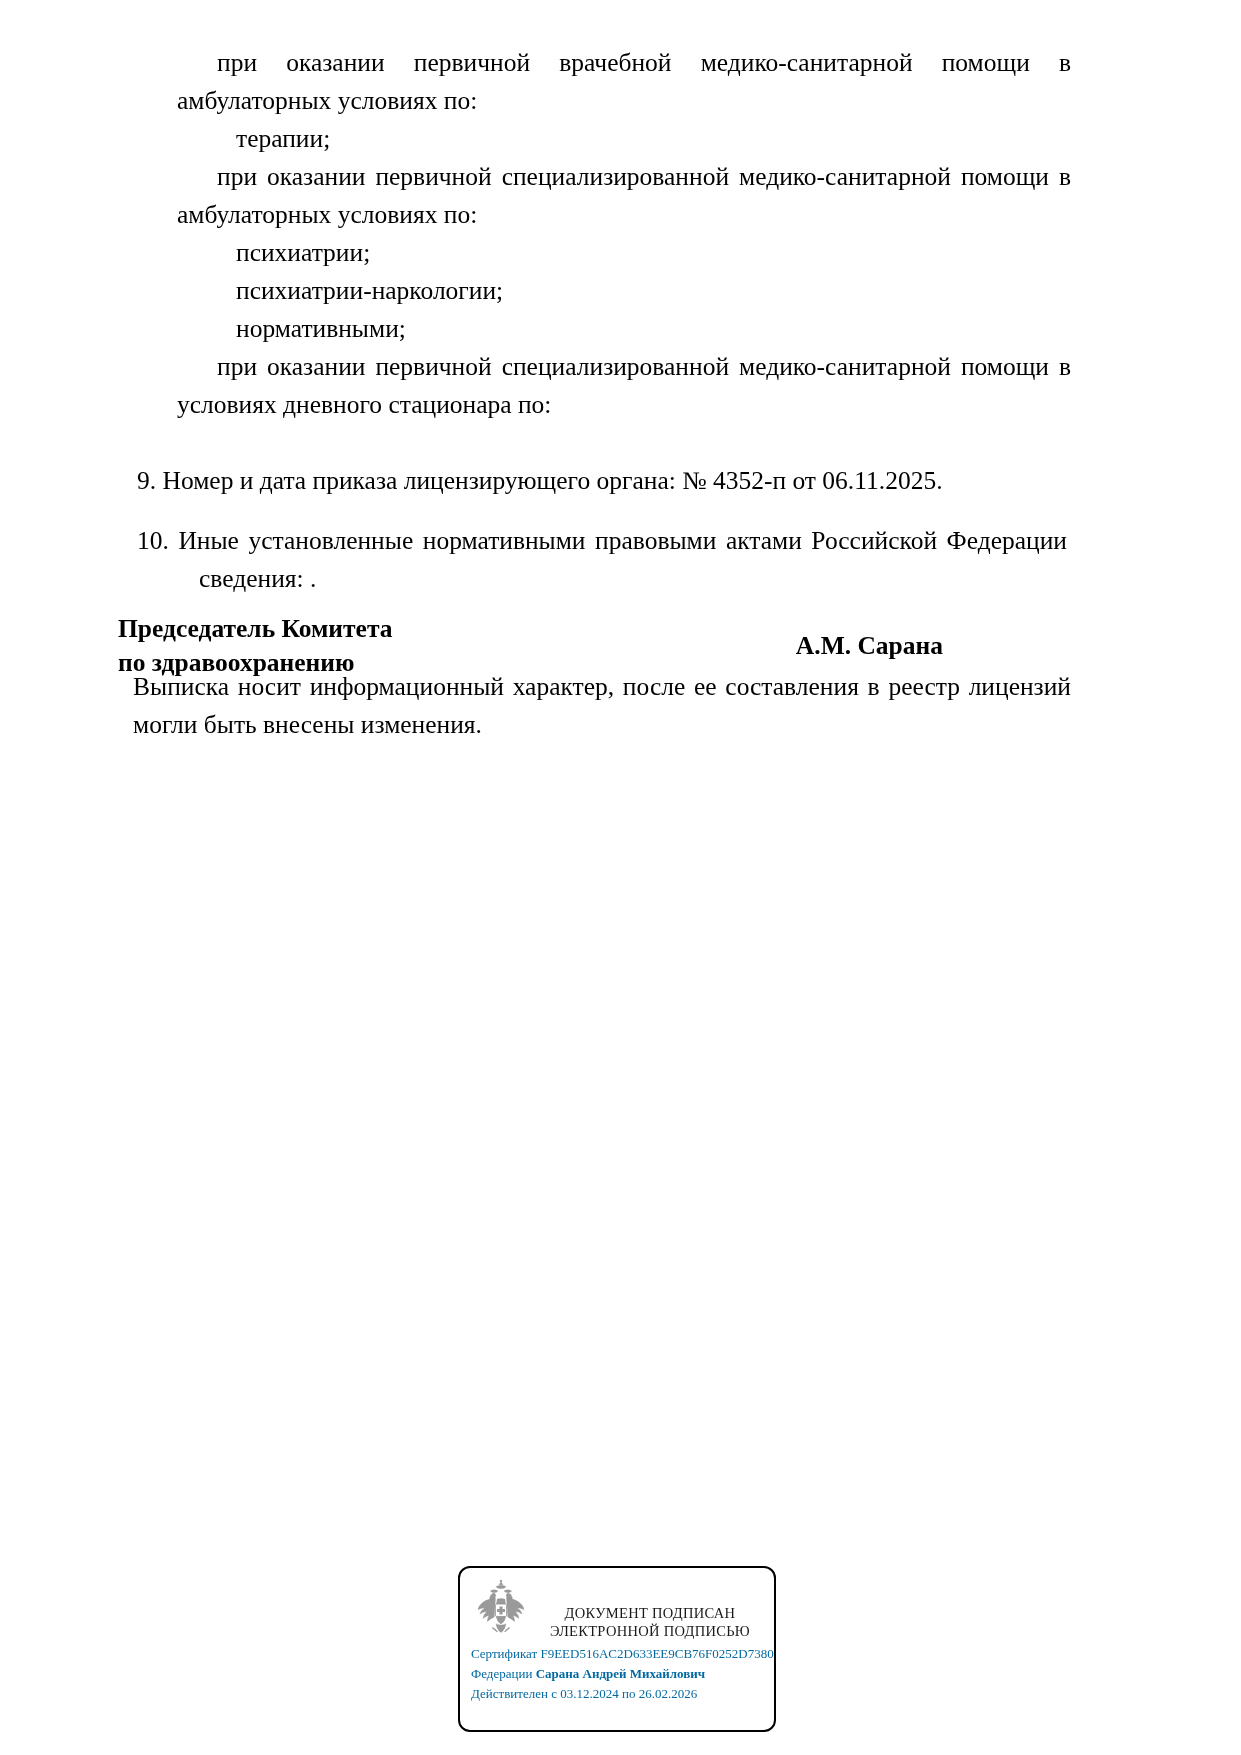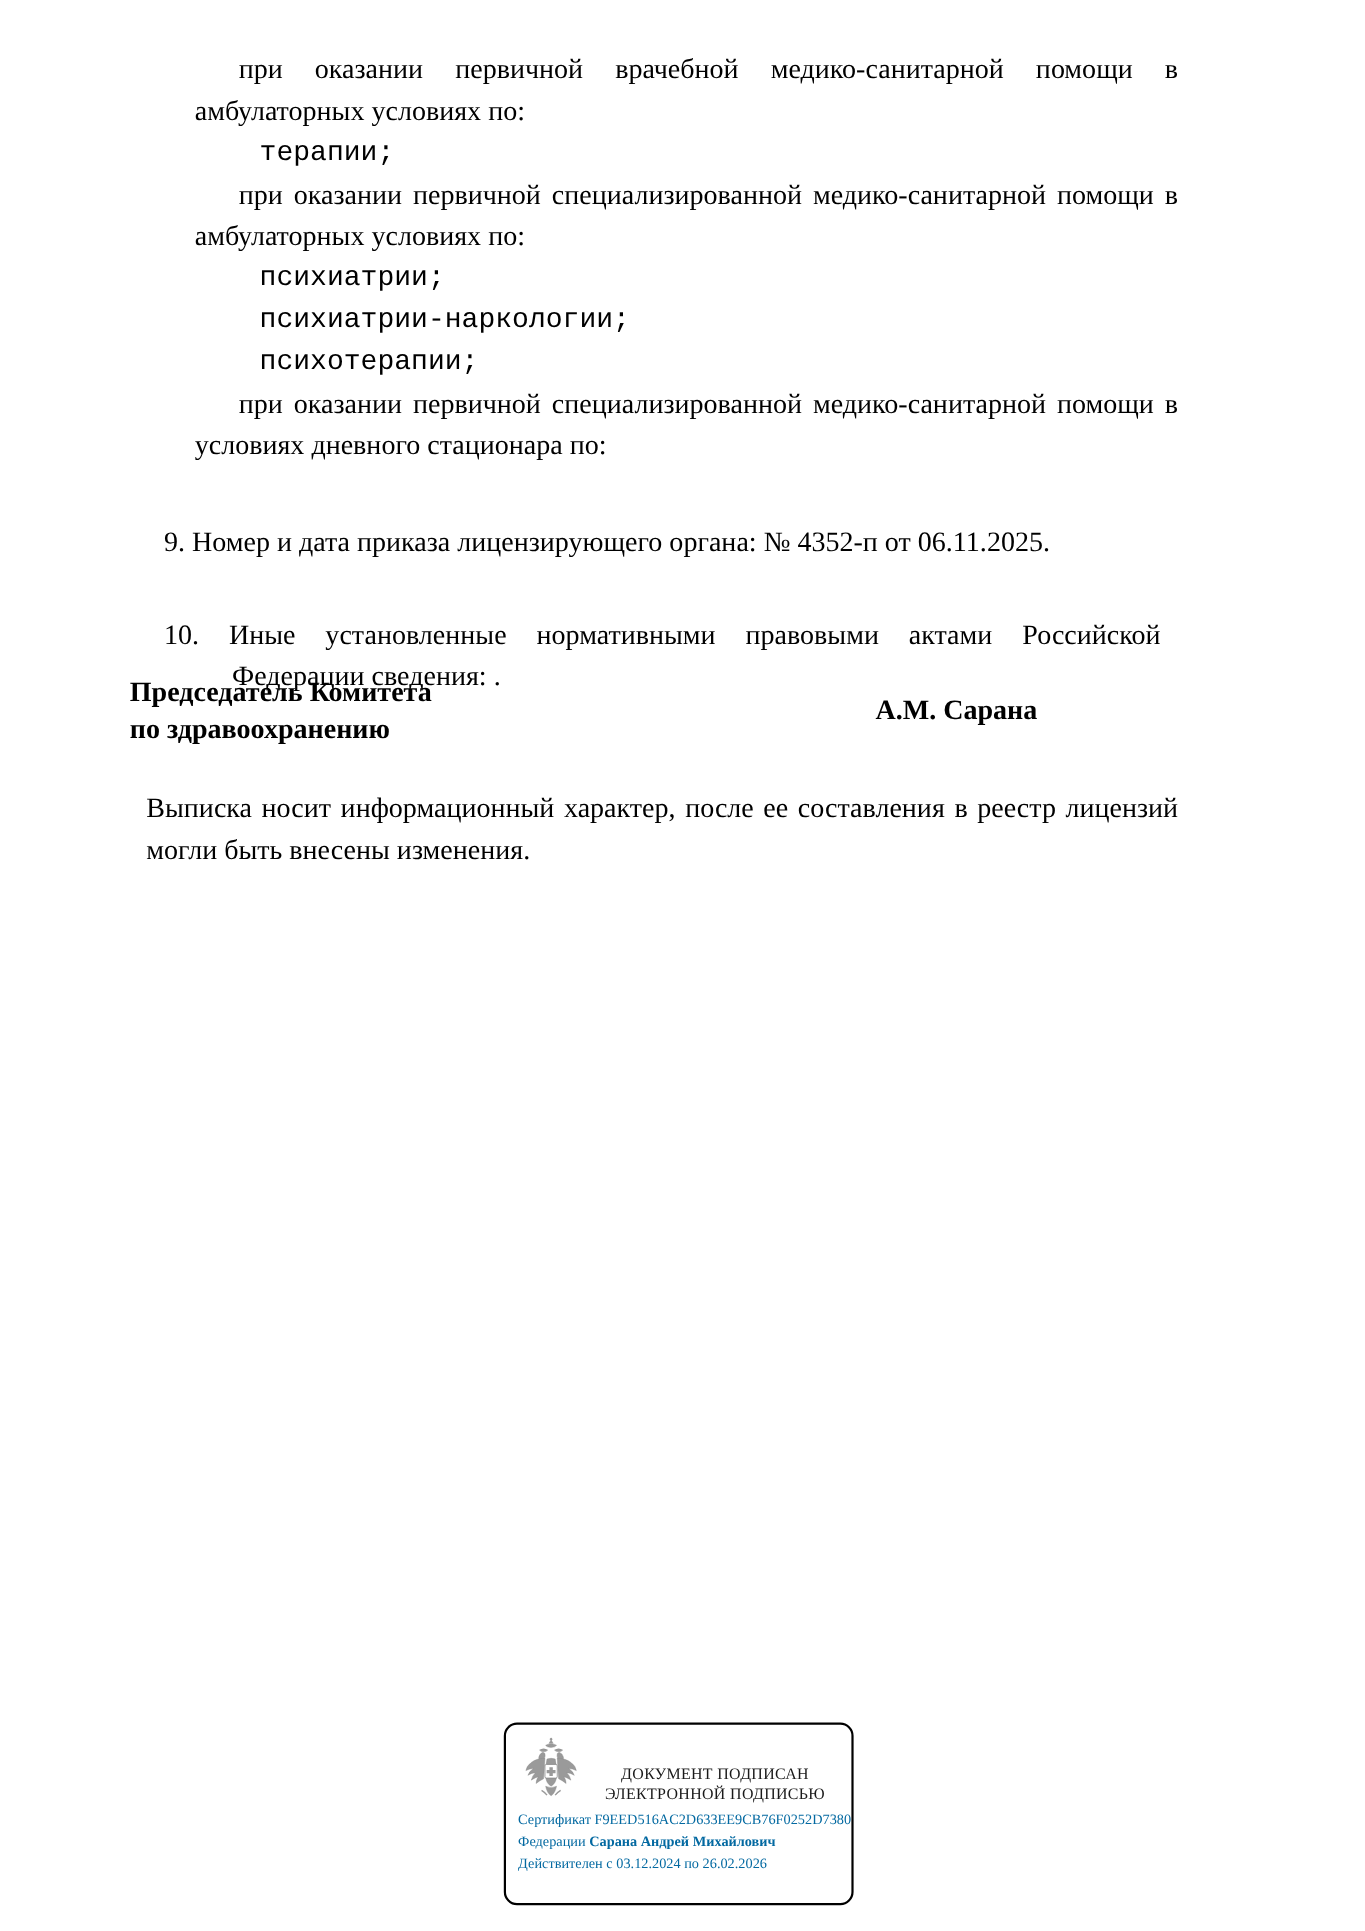--- a/index.html
+++ b/index.html
@@ -36,26 +36,25 @@
   .indent-1 {
     text-indent: 40px;
     margin-left: 44px;
   }
   .sub-item {
     font-size: 25.5px;
     line-height: 38px;
     margin: 0;
     padding-left: 103px;
     text-align: left;
-    font-family: Liberation Mono, monospace;
   }
   .numbered {
     font-size: 25.5px;
     line-height: 38px;
-    margin: 16px;
+    margin: 4px;
     padding-left: 62px;
     text-indent: -62px;
     text-align: justify;
     text-align-last: left;
   }
   .numbered.two-line {
     text-align: justify;
   }
   .spacer-sm { height: 14px; }
   .spacer-md { height: 34px; }
@@ -144,21 +143,21 @@
     <p class="para indent-1">при оказании первичной врачебной медико-санитарной помощи в амбулаторных условиях по:</p>
 
     <p class="sub-item">терапии;</p>
 
     <p class="para indent-1">при оказании первичной специализированной медико-санитарной помощи в амбулаторных условиях по:</p>
 
     <p class="sub-item">психиатрии;</p>
 
     <p class="sub-item">психиатрии-наркологии;</p>
 
-    <p class="sub-item">психотерапии;</p>
+    <p class="sub-item">нормативными;</p>
 
     <p class="para indent-1">при оказании первичной специализированной медико-санитарной помощи в условиях дневного стационара по:</p>
 
 
     <div class="spacer-md"></div>
 
     <p class="numbered">9. Номер и дата приказа лицензирующего органа: № 4352-п от 06.11.2025.</p>
 
     <div class="spacer-sm"></div>
 

